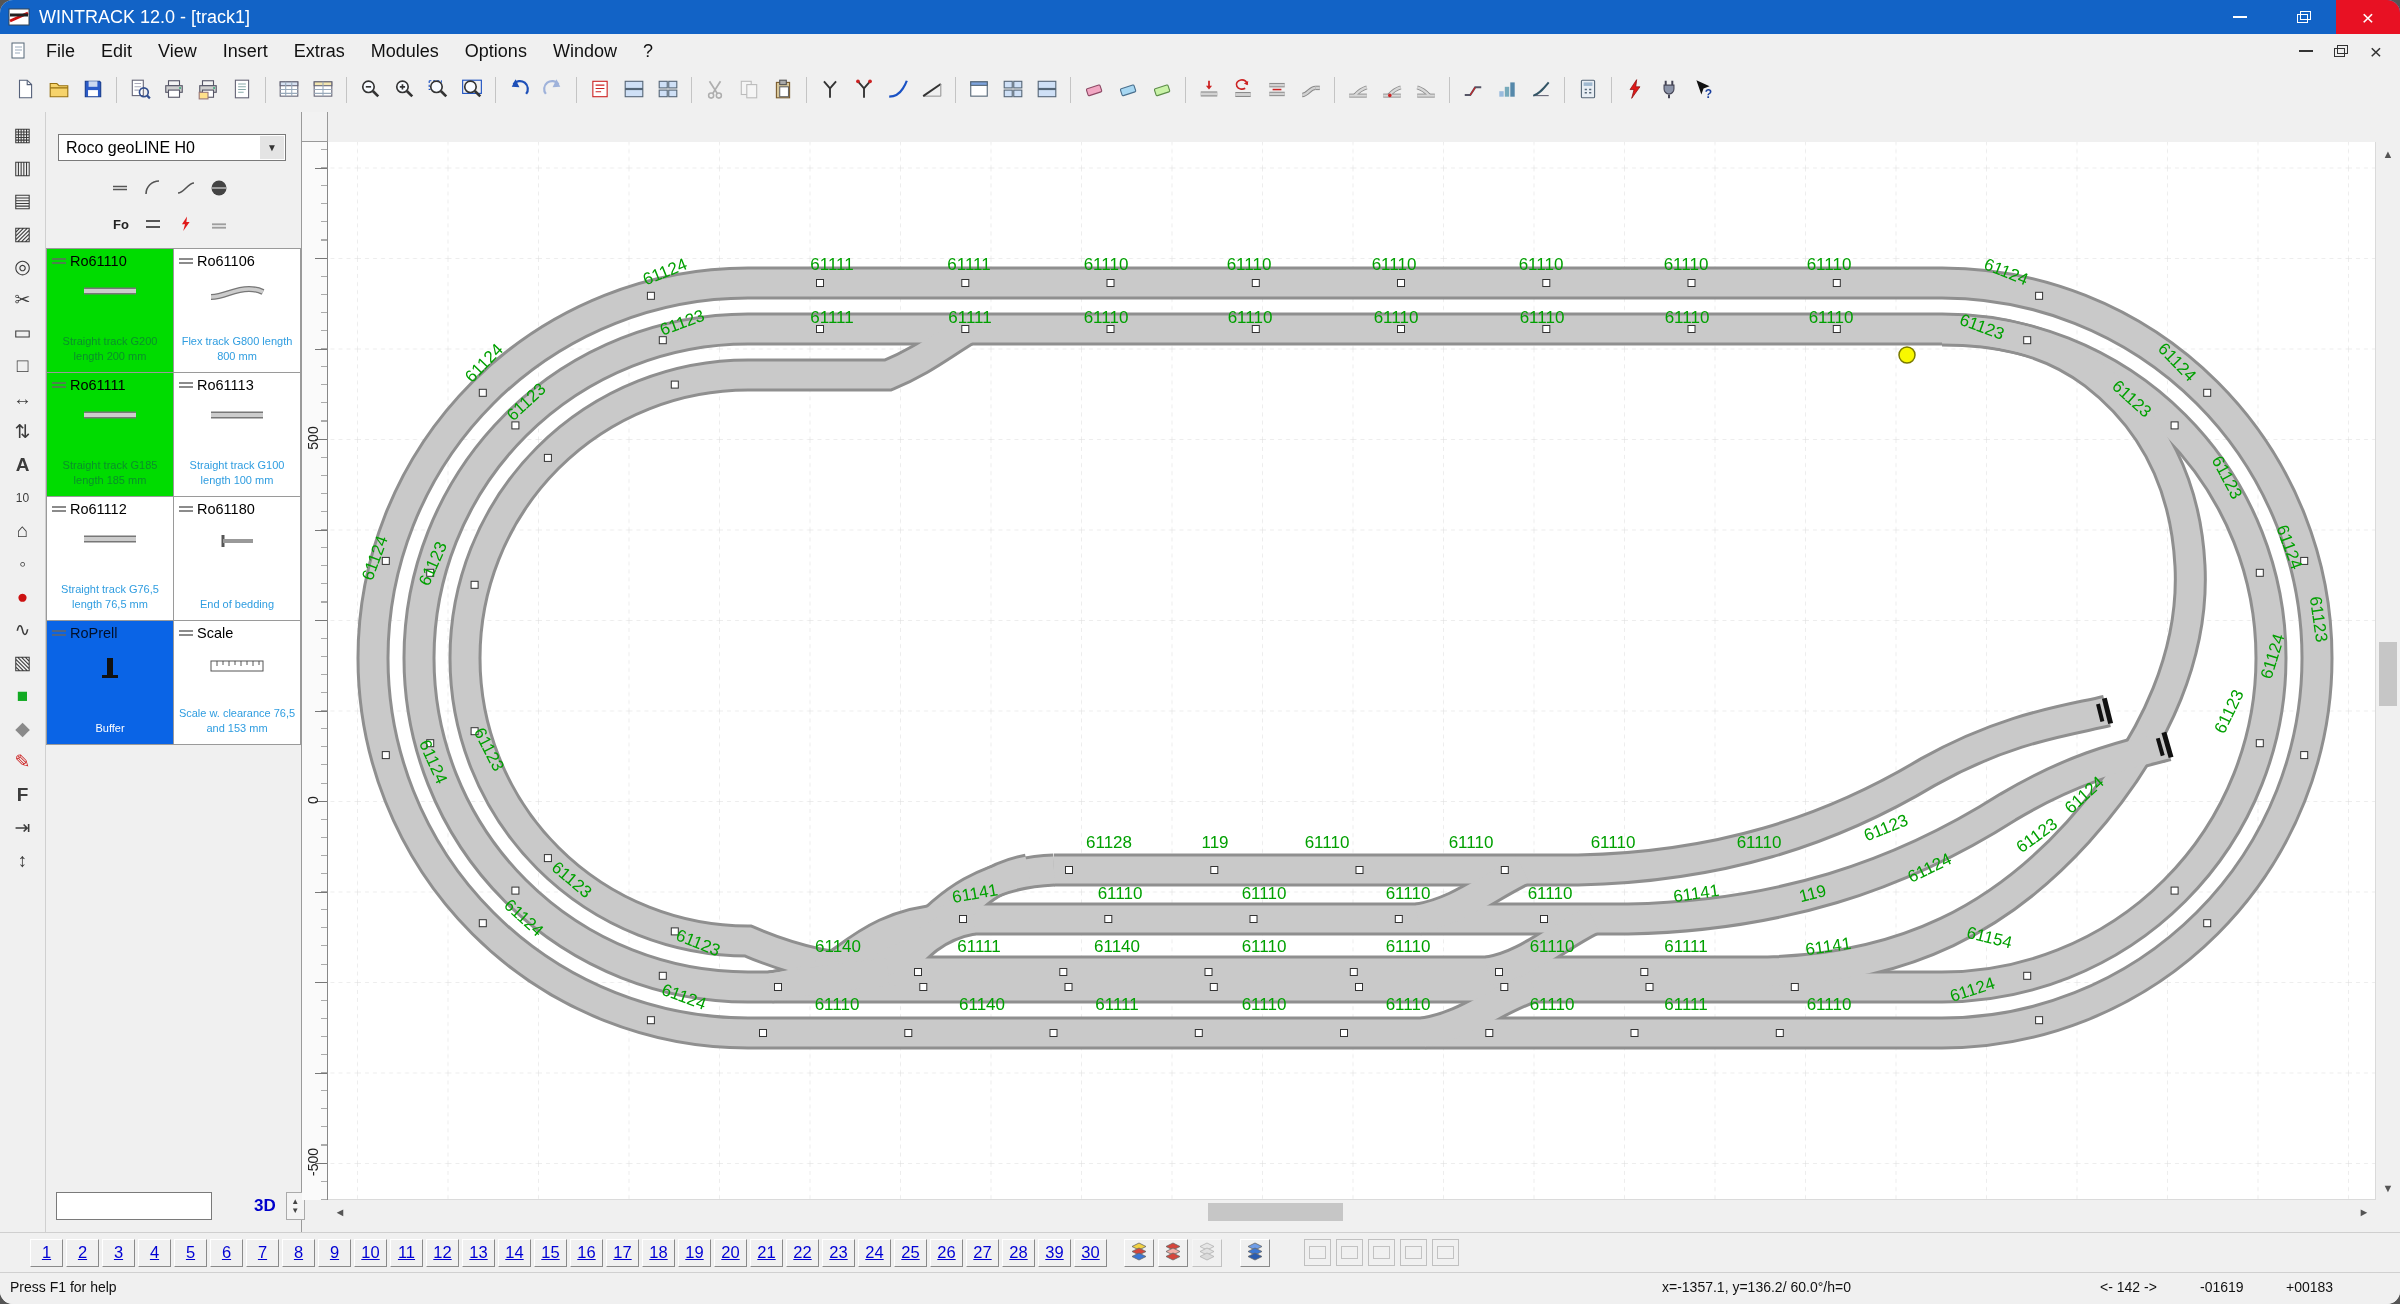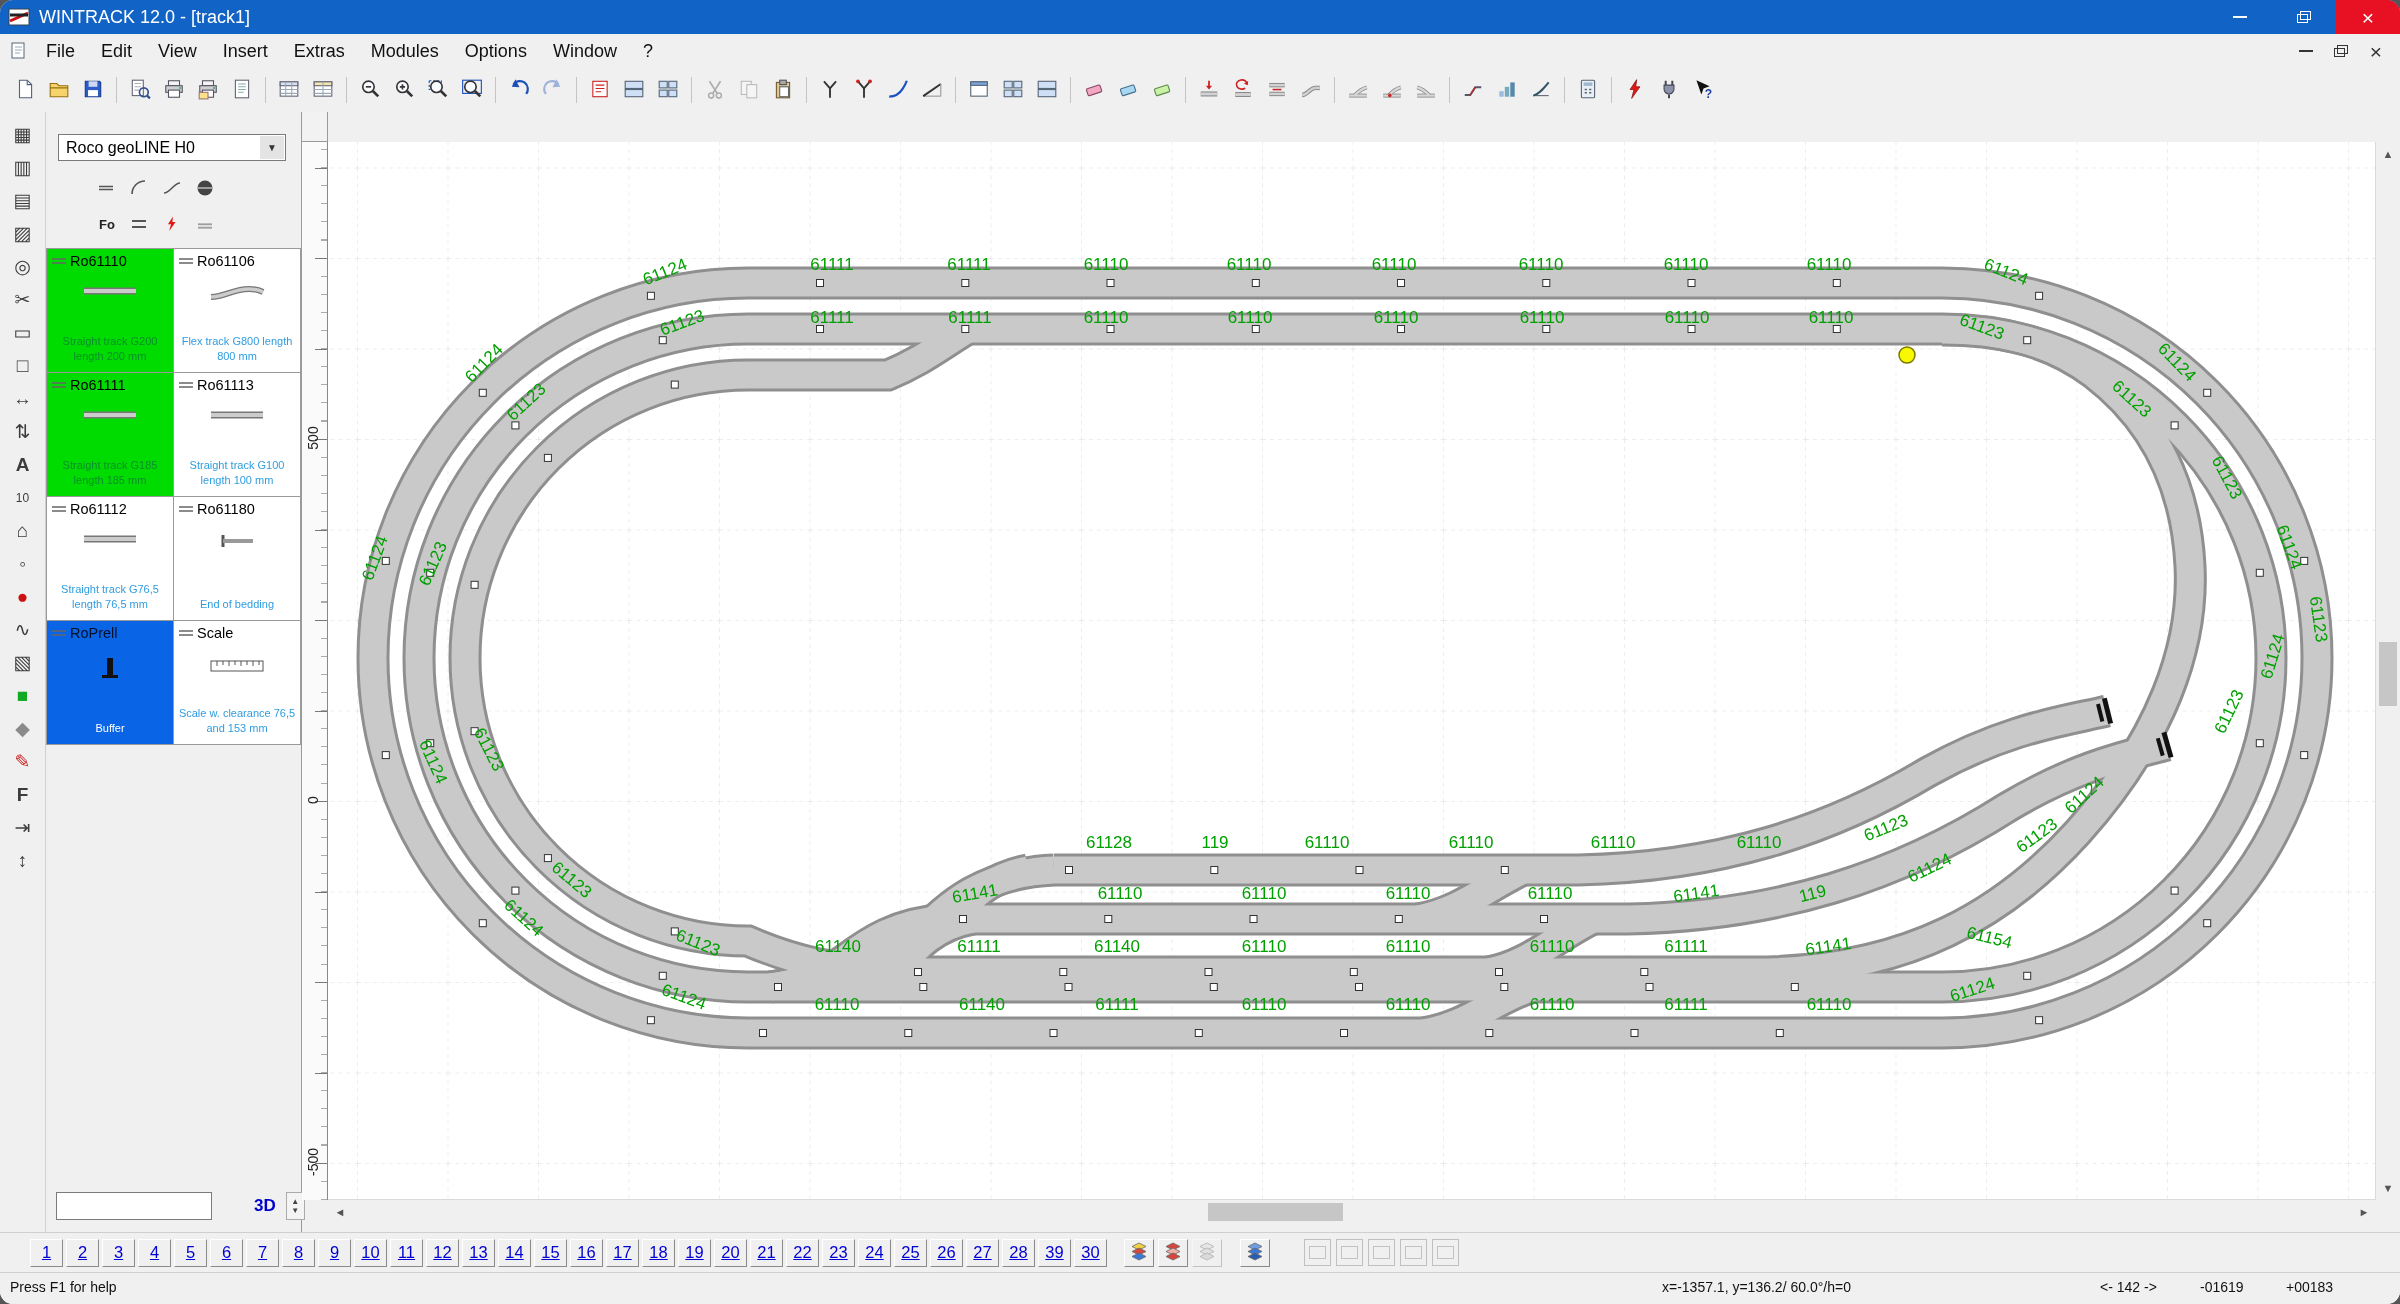--- a/index.html
+++ b/index.html
@@ -37,21 +37,21 @@
   .leftstrip{position:absolute;left:0;top:0;width:46px;height:100%;border-right:1px solid #d0d0d0;
              display:flex;flex-direction:column;align-items:center;padding-top:6px;box-sizing:border-box;}
   .lsbtn{width:36px;height:33px;display:flex;align-items:center;justify-content:center;font-size:19px;
          color:#3c3c3c;background:transparent;border:none;padding:0;}
   
   .panel{position:absolute;left:46px;top:0;width:255px;height:100%;border-right:1px solid #9a9a9a;background:#f0f0f0;}
   .combo{position:absolute;left:12px;top:22px;width:228px;height:27px;background:#fff;border:1px solid #7a7a7a;
          display:flex;align-items:center;font-size:16px;padding-left:7px;box-sizing:border-box;}
   .combo .arrow{position:absolute;right:1px;top:1px;bottom:1px;width:24px;background:#e4e4e4;
          display:flex;align-items:center;justify-content:center;font-size:10px;color:#333;}
-  .ptools{position:absolute;left:44px;display:flex;gap:1px;text-decoration:underline;}
+  .ptools{position:absolute;left:58px;display:flex;gap:1px;text-decoration:underline;}
   .ptool{width:32px;height:30px;display:flex;align-items:center;justify-content:center;background:transparent;border:none;padding:0;}
   .parts{position:absolute;left:0;top:136px;width:255px;display:grid;grid-template-columns:127px 127px;
          border-top:1px solid #9a9a9a;border-left:1px solid #9a9a9a;box-sizing:border-box;}
   .part{height:124px;border-right:1px solid #9a9a9a;border-bottom:1px solid #9a9a9a;position:relative;
         box-sizing:border-box;overflow:hidden;}
   .part.green{background:#00dc00;}.part.white{background:#ffffff;}.part.blue{background:#0a64e6;}
   .part-head{display:flex;align-items:center;gap:3px;padding:4px 2px 0 4px;font-size:14.5px;color:#000;white-space:nowrap;}
   .part.blue .part-head{color:#02102a;}
   .part-sym{position:absolute;left:0;right:0;top:36px;display:flex;justify-content:center;}
   .part-desc{position:absolute;left:2px;right:2px;bottom:8px;text-align:center;font-size:11px;line-height:15px;}

